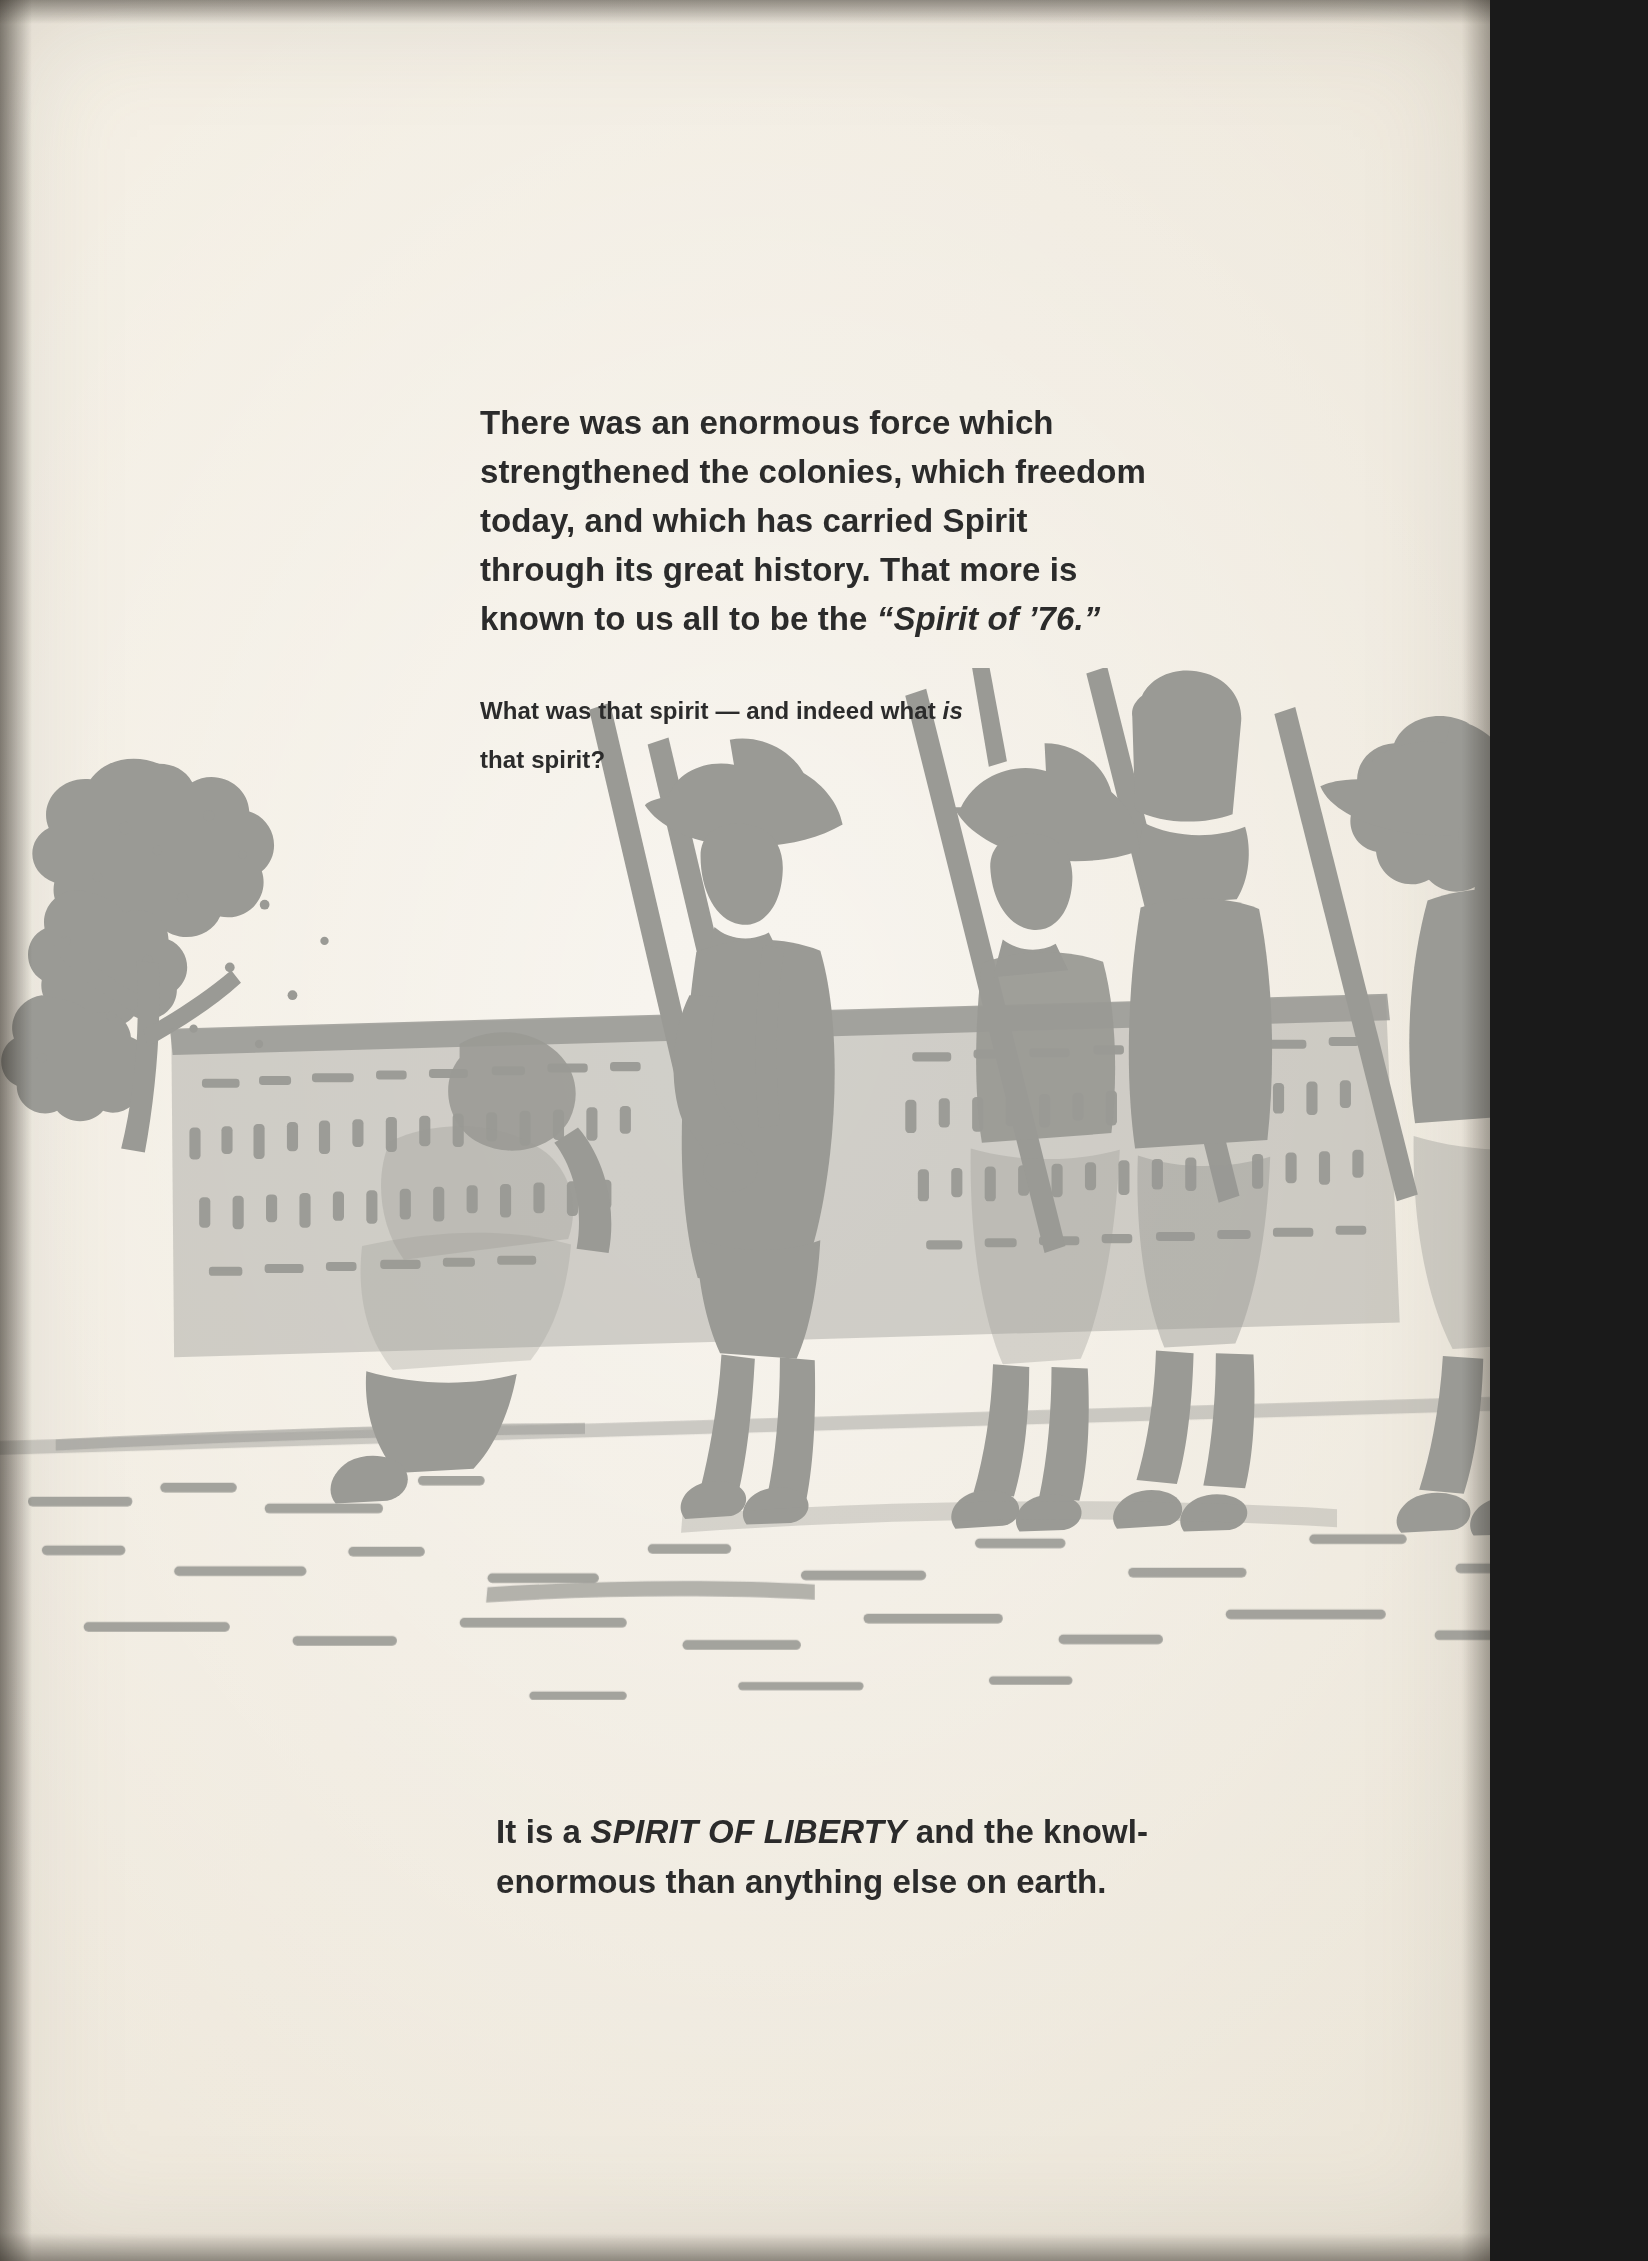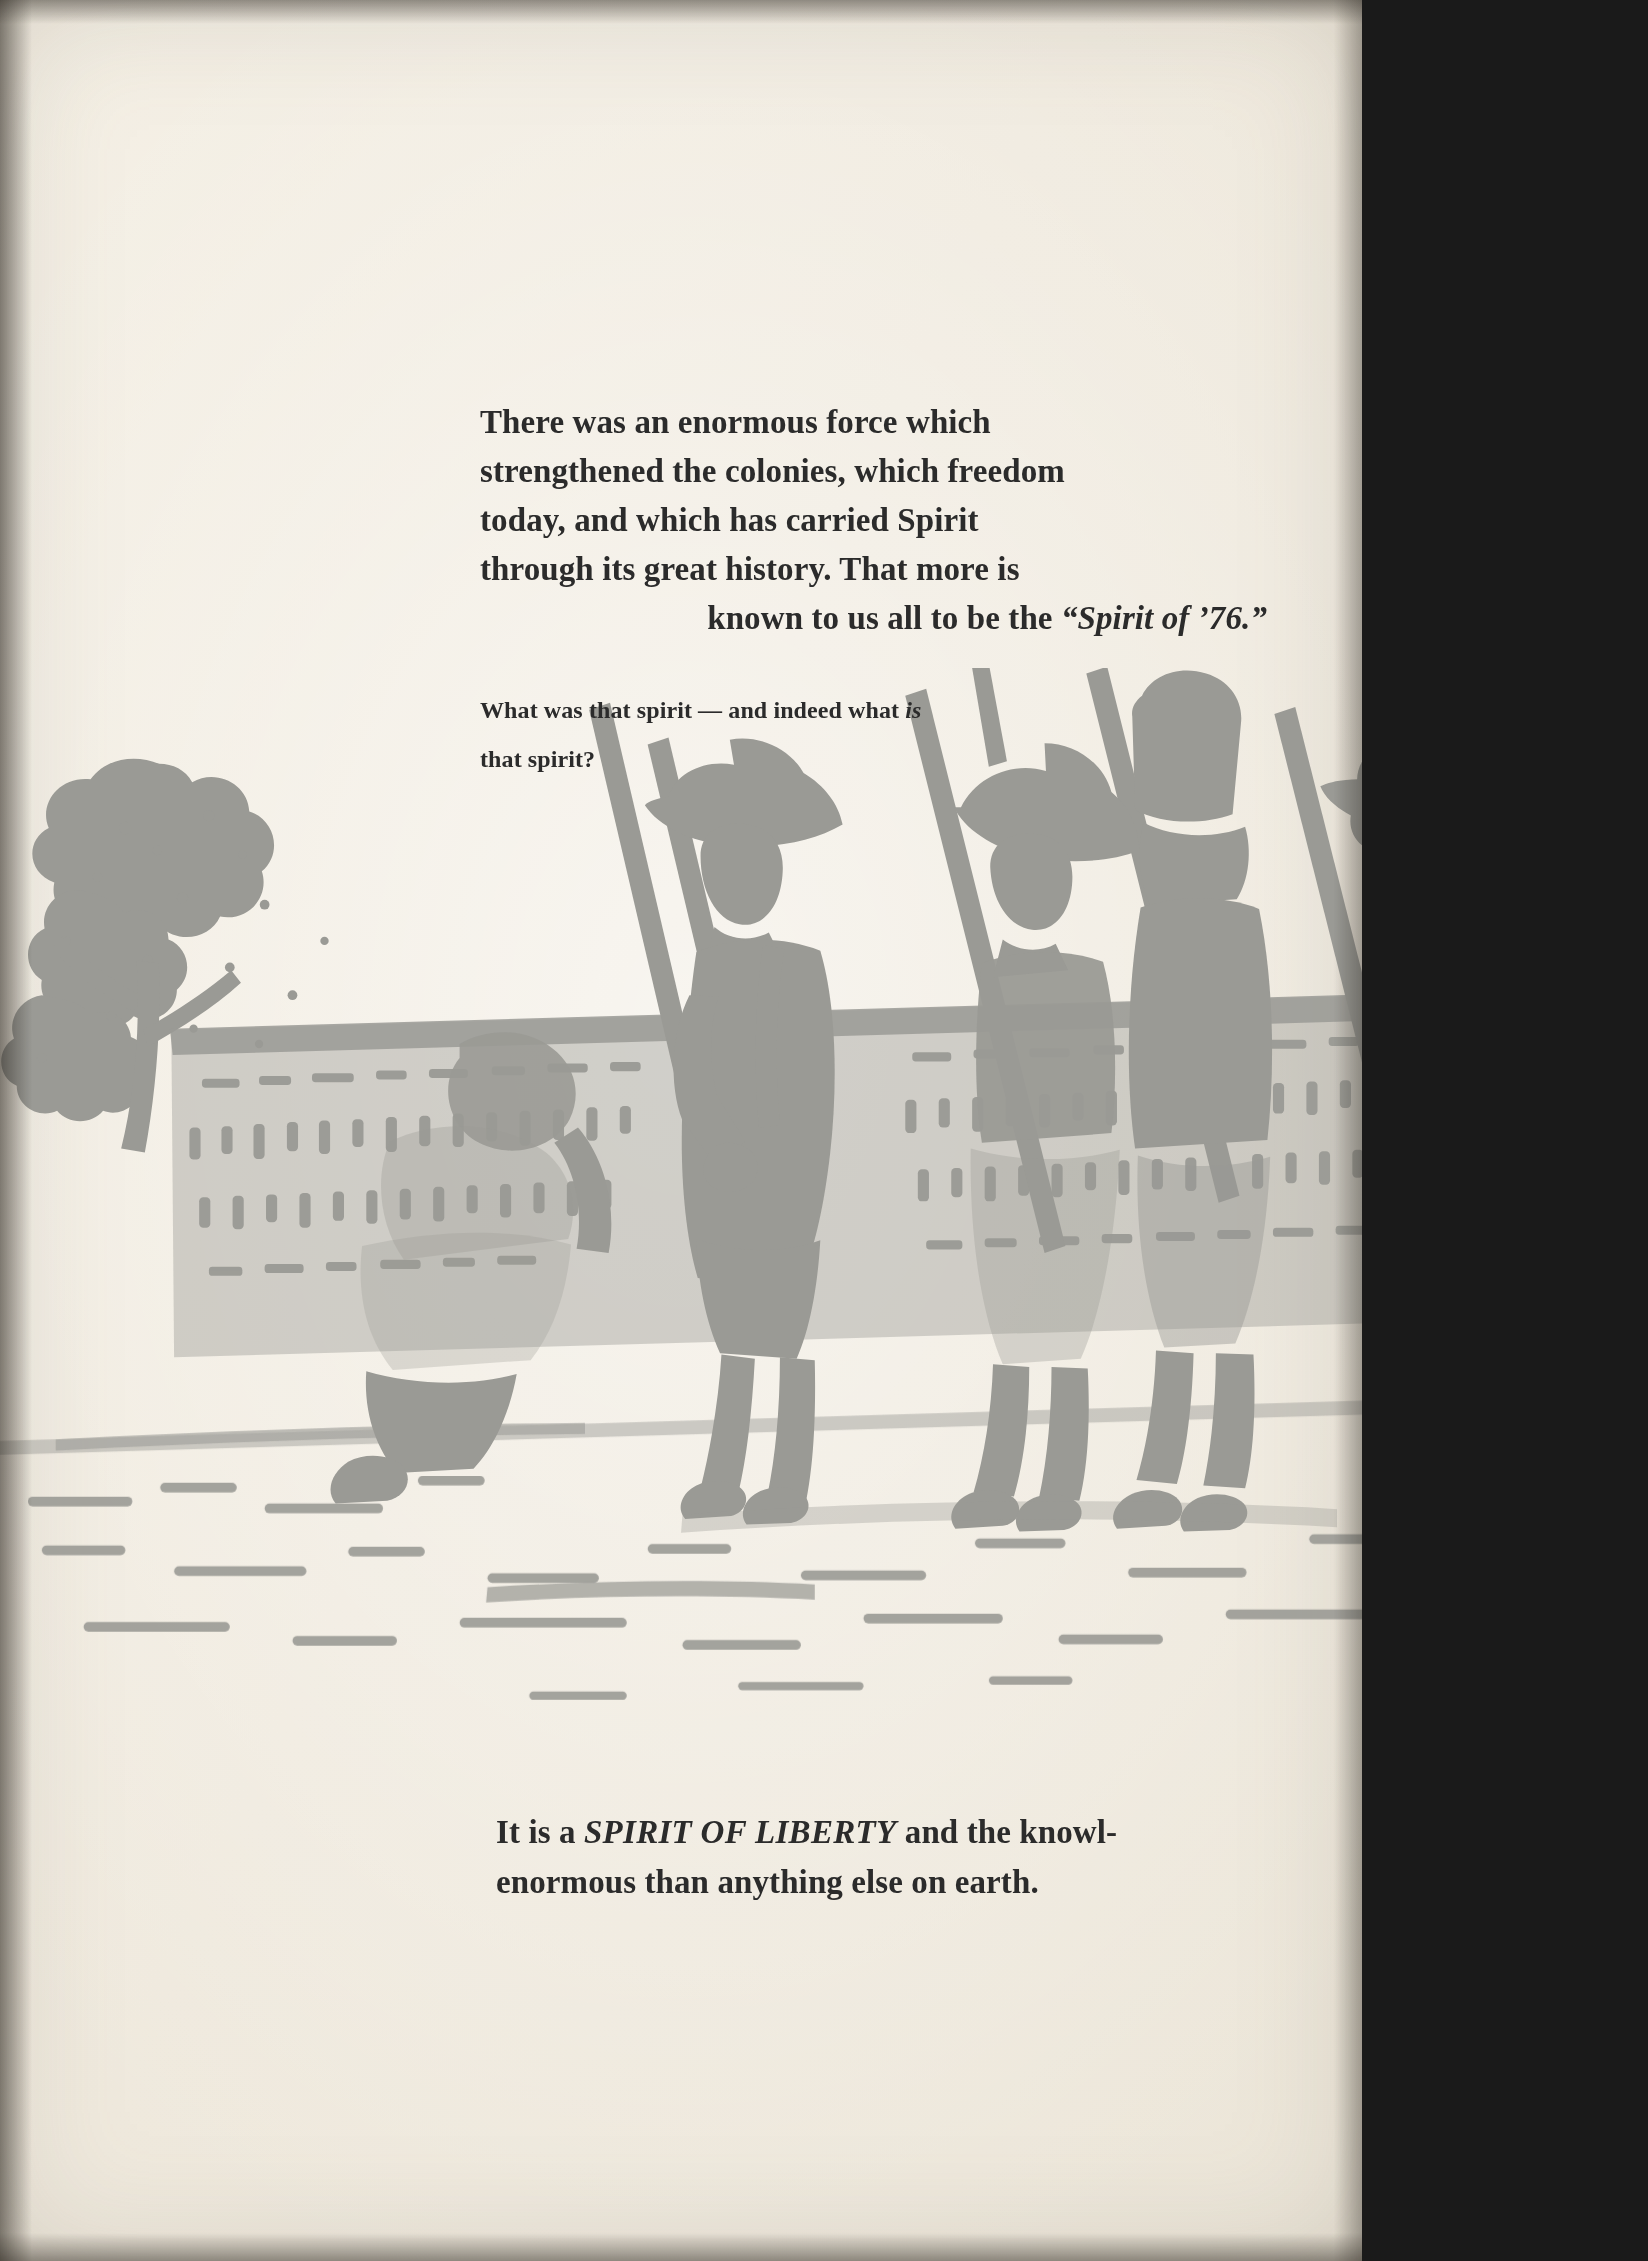--- a/index.html
+++ b/index.html
@@ -2,25 +2,25 @@
 <html style="font-size:11px"><head>
 <meta charset="utf-8">
 <style>
   html, body {
     margin: 0;
     padding: 0;
     background: #1a1a1a;
   }
   #page {
     position: relative;
-    width: 1362px;
+    width: 1490px;
     height: 2261px;
     background: #ef4444;
     overflow: hidden;
-    font-family: Liberation Serif, serif;
+    font-family: Liberation Sans, sans-serif;
   }
   
   #page::before {
     content: "";
     position: absolute;
     inset: 0;
     background:
       radial-gradient(ellipse 120% 100% at 50% 45%, rgba(255,255,255,0.55) 0%, rgba(255,255,255,0.0) 60%),
       linear-gradient(115deg, #f4efe4 0%, #efe9dd 45%, #ece6d9 100%);
     pointer-events: none;
@@ -401,21 +401,21 @@
           </g>
         </g>
       </svg>
     </div>
 
     <div class="textblock" id="para-1">
       <div>There was an enormous force which</div>
       <div>strengthened the colonies, which freedom</div>
       <div>today, and which has carried Spirit</div>
       <div>through its great history. That more is</div>
-      <div style="text-align:right;">
+      <div style="text-align:left;">
         <span>known to us all to be the </span><span class="ital">“Spirit of ’76.”</span>
       </div>
     </div>
 
     <div class="textblock" id="para-2">
       <div>
         <span>What was that spirit — and indeed what </span><span class="ital">is</span>
       </div>
       <div>that spirit?</div>
     </div>

